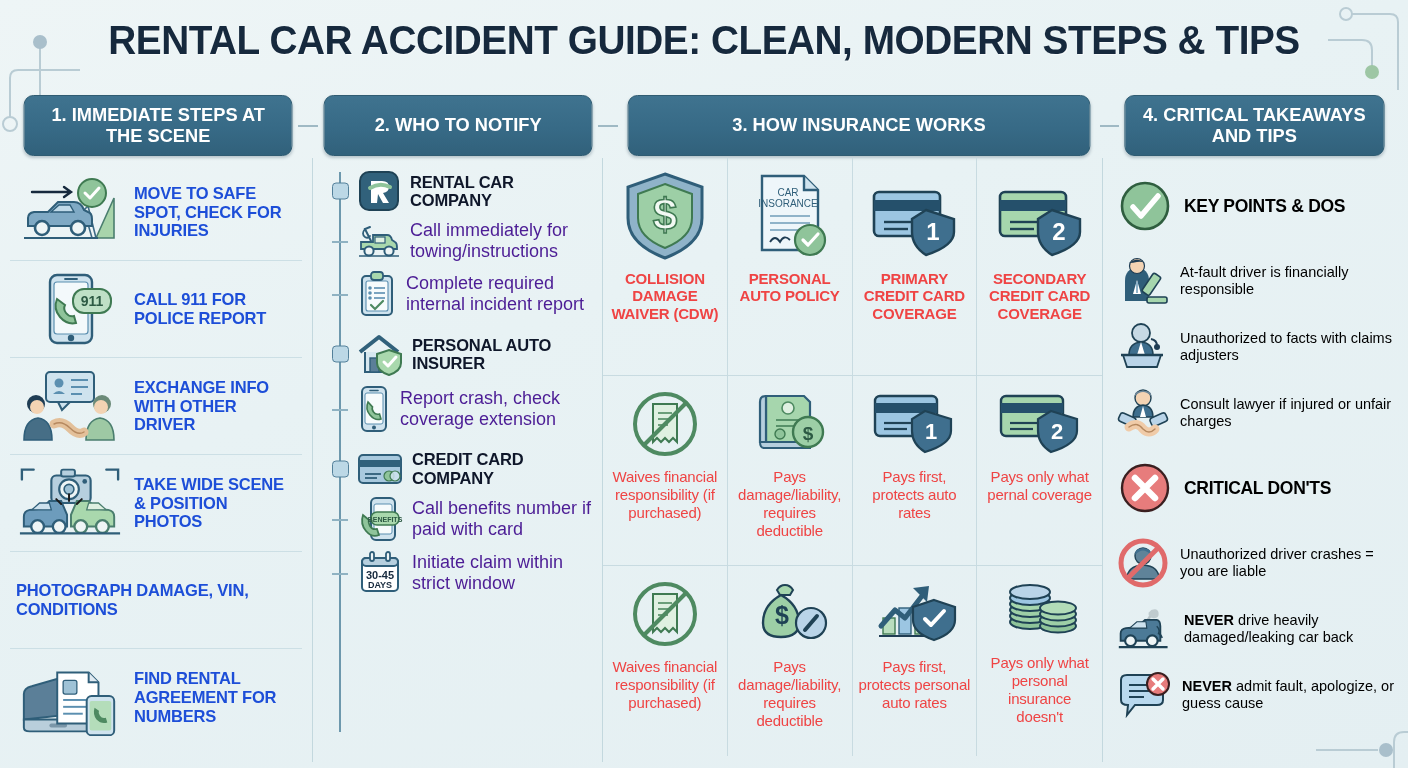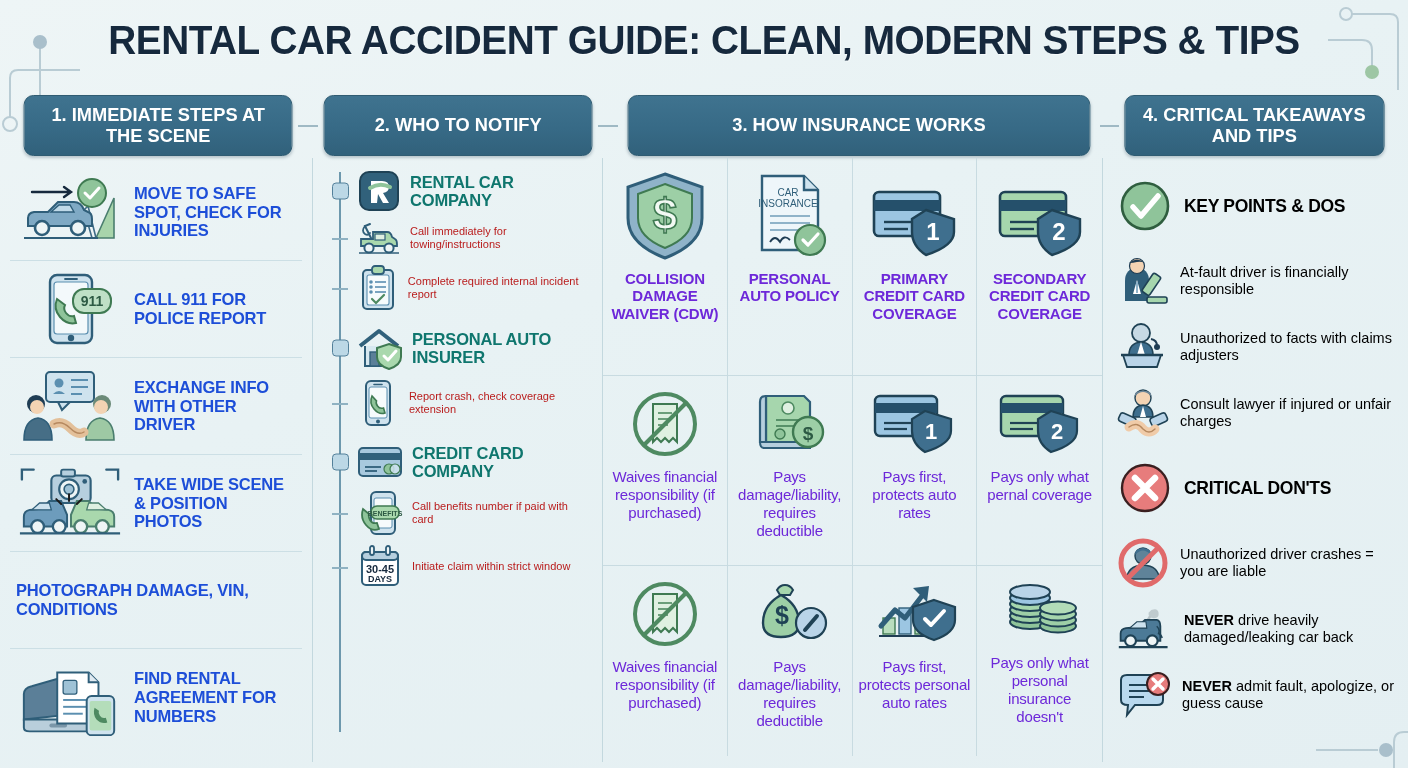--- a/index.html
+++ b/index.html
@@ -70,33 +70,33 @@
   .c1row .ic { width: 108px; }
 
   
   .timeline { position:absolute; left: 26px; top: 14px; bottom: 30px; width: 2px; background: #6d98ad; }
   .c2 { position: relative; padding-left: 34px; padding-top: 6px; }
   .c2head { display:flex; align-items:center; gap:9px; margin-bottom: 4px; position: relative; }
   .c2head .node {
     position:absolute; left: -25px; top: 50%; transform: translateY(-50%);
     width: 17px; height: 17px; background: #bcd8e6; border: 1.5px solid #53809a; border-radius: 4px;
   }
-  .c2head .tx { font-size: 16.5px; font-weight: bold; line-height: 1.12; letter-spacing:-.2px; color:#0f766e; }
+  .c2head .tx { font-size: 16.5px; font-weight: bold; line-height: 1.12; letter-spacing:-.2px; color:#0f172a; }
   .c2sub { display:flex; align-items:center; gap:9px; margin: 8px 0 8px 0; position: relative; }
   .c2sub .stub { position:absolute; left:-25px; top:50%; width:16px; height:2px; background:#8fb2c2; }
-  .c2sub .tx { font-size: 11px; line-height: 1.18; color:#b91c1c; }
+  .c2sub .tx { font-size: 18px; line-height: 1.18; color:#4c1d95; }
   .c2 .ic { width: 46px; display:flex; align-items:center; justify-content:center; }
 
   
   .grid3 { display: grid; grid-template-columns: repeat(4, 1fr); grid-template-rows: 218px 190px 190px; height: 100%; }
   .cell { display:flex; flex-direction: column; align-items:center; justify-content:flex-start;
           padding: 12px 6px 4px 6px; border-right: 1.5px solid #c8dbe1; border-bottom: 1.5px solid #c8dbe1; text-align:center; }
   .cell:nth-child(4n) { border-right: none; }
   .grid3 > .cell:nth-last-child(-n+4) { border-bottom: none; }
-  .cell .lbl { margin-top: 8px; font-size: 15px; font-weight: bold; line-height: 1.16; color:#6d28d9; letter-spacing:-.2px; }
+  .cell .lbl { margin-top: 8px; font-size: 15px; font-weight: bold; line-height: 1.16; color:#ef4444; letter-spacing:-.2px; }
   .cell .lbl.norm { font-weight: normal; font-size: 15px; line-height: 1.2; }
 
   
   .c4row { display:flex; align-items:center; gap:11px; padding: 0 4px; }
   .c4head { height: 84px; }
   .c4head .tx { font-size: 17.5px; font-weight: bold; letter-spacing:-.3px; }
   .c4item { height: 66px; }
   .c4item .tx { font-size: 14.5px; line-height: 1.2; }
   .c4 .ic { width: 56px; display:flex; align-items:center; justify-content:center; }
   b.never { font-weight: bold; }

